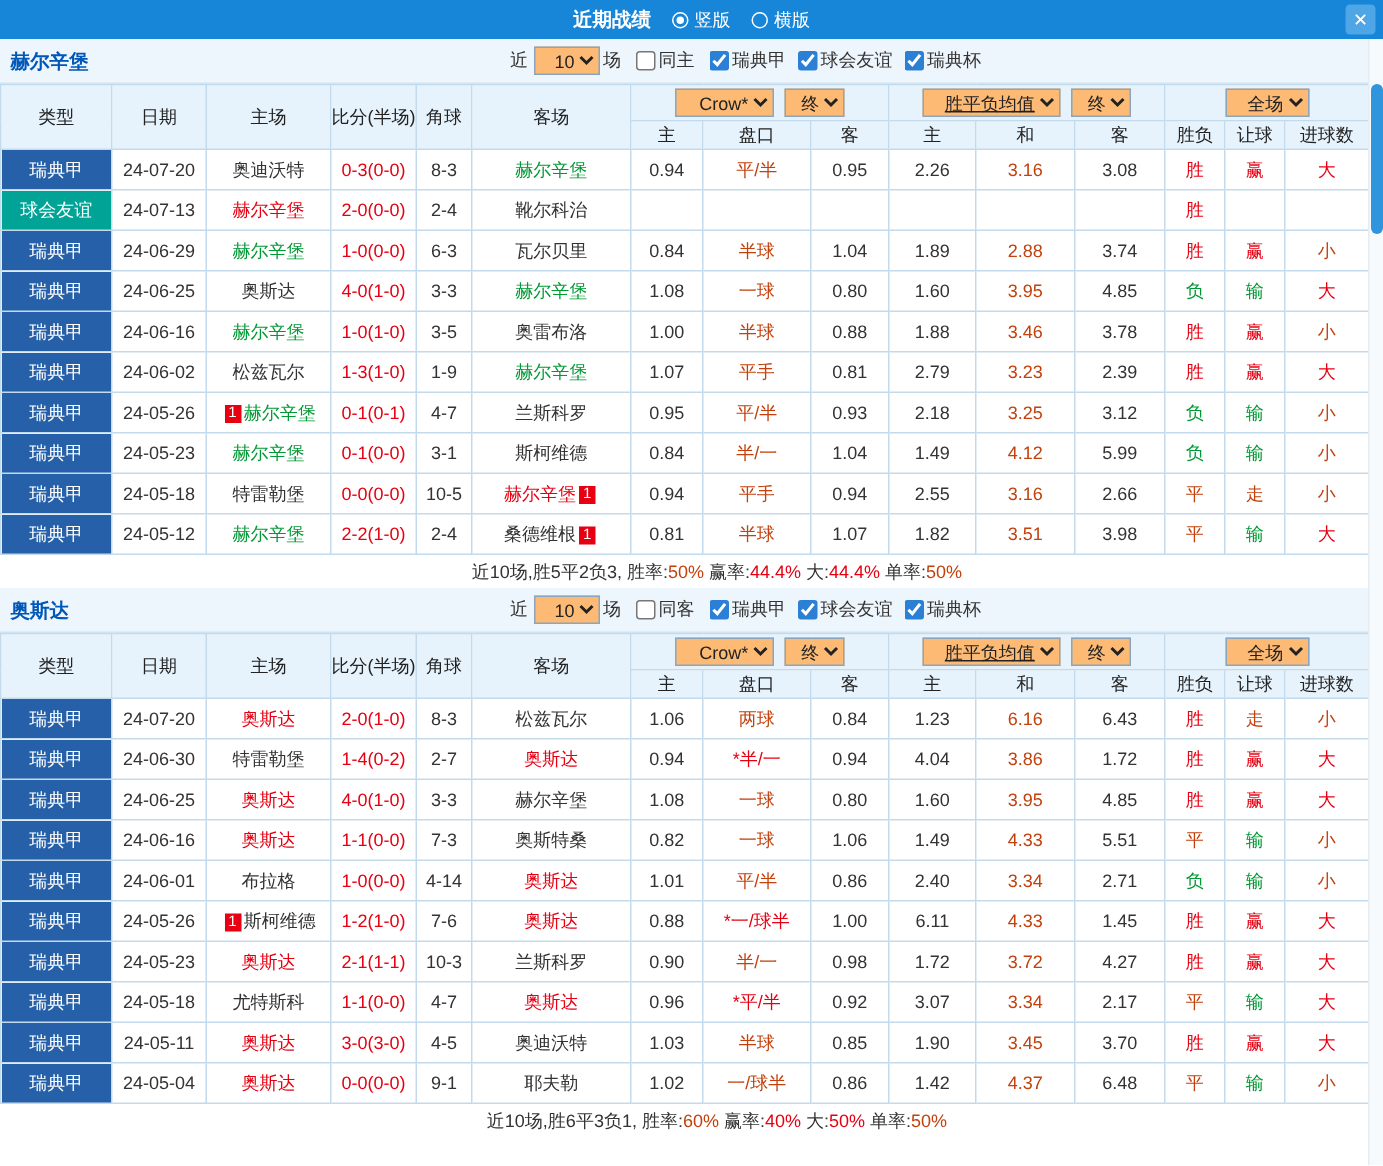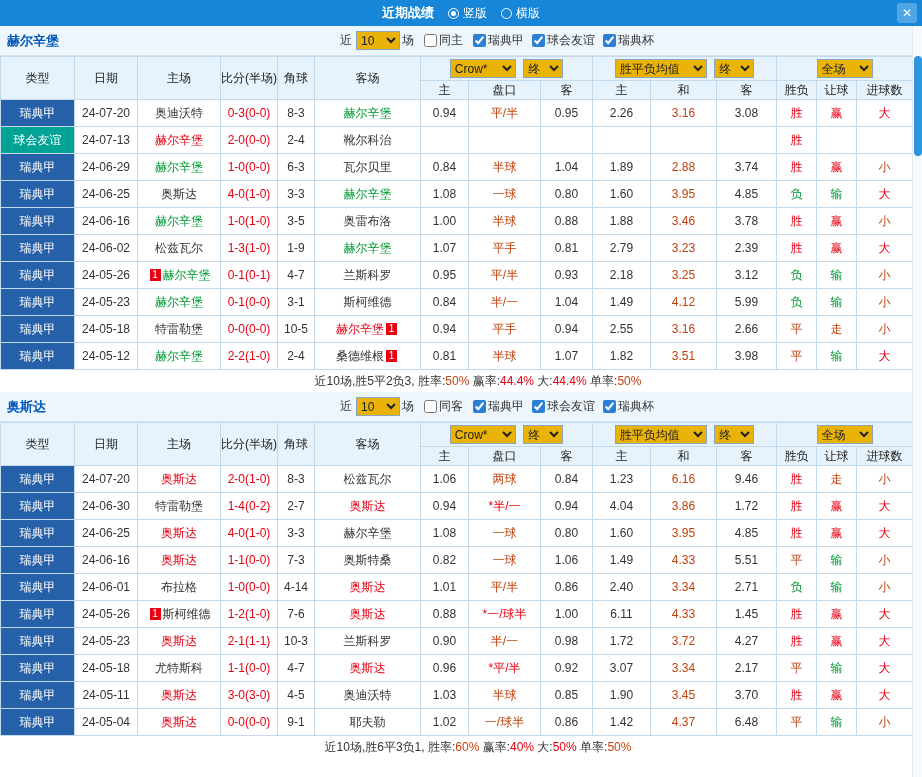--- a/index.html
+++ b/index.html
@@ -33,27 +33,27 @@
   
   .content { width:912px; }
   .section-bar {
     height:30px; background:#eef6fd; border-bottom:1px solid #cfe4f5;
     display:flex; align-items:center; position:relative;
   }
   .team-name { color:#0057b8; font-weight:bold; font-size:13px; margin-left:7px; }
   .filters { position:absolute; left:340px; display:flex; align-items:center; }
   .filters > span, .filters > label { margin-right:2px; }
   select {
-    font-size:12px; height:19px; border:1px solid #8aa5bd; background:#eab308;
-    font-family:inherit; color:#222; margin:0 2px; vertical-align:middle;
+    font-size:12px; height:19px; border:1px solid #8aa5bd; background:#fdba74;
+    font-family:inherit; color:#222; margin:0 2px; vertical-align:middle;text-align:right;
   }
   select.near  { width:44px; }
   select.co    { width:66px; }
   select.fin   { width:40px; }
-  select.eu    { width:92px; }
+  select.eu    { width:92px;text-decoration:underline; }
   select.scope { width:56px; }
   label.cb { display:inline-flex; align-items:center; cursor:pointer; }
   input[type=checkbox] { width:13px; height:13px; margin:0 2px 0 8px; accent-color:#2b7fd4; }
   
   table { border-collapse:collapse; table-layout:fixed; width:912px;padding-left:23px; }
   th, td {
     border:1px solid #c3d9ec; text-align:center; overflow:hidden;
     white-space:nowrap; padding:0;
   }
   thead th { background:#e7f3fc; font-weight:normal; font-size:12px; color:#222; }
@@ -442,21 +442,21 @@
       <td>24-07-20</td>
       <td><span class="c-r">奥斯达</span></td>
       <td class="c-r">2-0(1-0)</td>
       <td>8-3</td>
       <td><span class="c-k">松兹瓦尔</span></td>
       <td>1.06</td>
       <td class="c-b">两球</td>
       <td>0.84</td>
       <td>1.23</td>
       <td class="c-b">6.16</td>
-      <td>9.46</td>
+      <td>6.43</td>
       <td class="c-r">胜</td>
       <td class="c-b">走</td>
       <td class="c-b">小</td>
     </tr>
     <tr>
       <td class="type-league">瑞典甲</td>
       <td>24-06-30</td>
       <td><span class="c-k">特雷勒堡</span></td>
       <td class="c-r">1-4(0-2)</td>
       <td>2-7</td>

